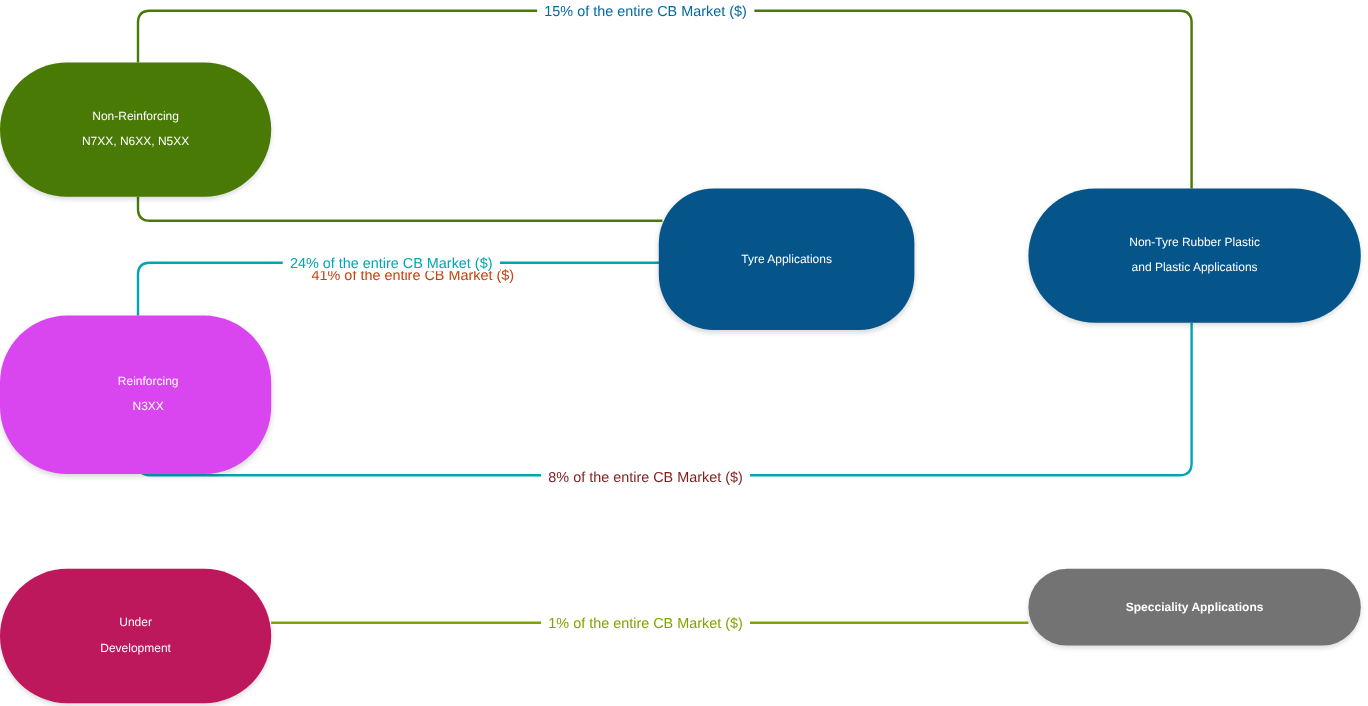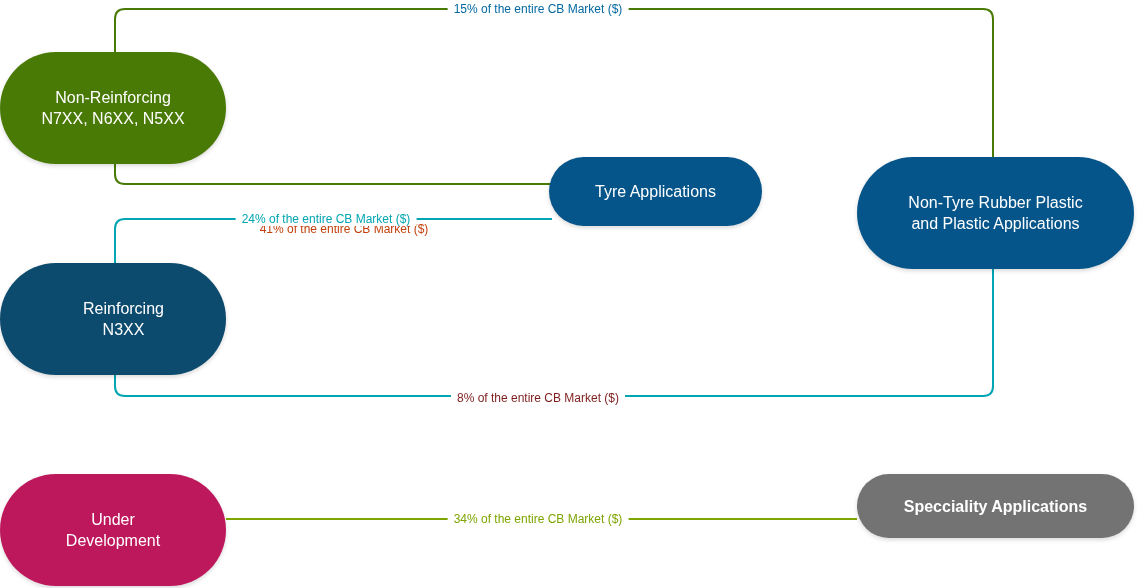--- a/index.html
+++ b/index.html
@@ -2,55 +2,55 @@
 <html><head>
 <meta charset="utf-8">
 <style>
   html, body { margin: 0; padding: 0; background: #ffffff; }
   body { width: 1140px; height: 588px; position: relative; overflow: hidden;
          font-family: "Liberation Sans", sans-serif; }
   #canvas { position: absolute; left: 0; top: 0; width: 1140px; height: 588px; }
   .pill { position: absolute; display: flex; align-items: center; justify-content: center;
           text-align: center; color: #ffffff; box-sizing: border-box;
           box-shadow: 0 2px 4px rgba(0,0,0,0.15); }
-  .pill .txt { font-size: 16px; line-height: 21px; white-space: pre-line; }
+  .pill .txt { font-size: 10px; line-height: 21px; white-space: pre-line; }
   .lbl { position: absolute; font-size: 12px; background: #ffffff; padding: 0 6px;
          white-space: nowrap; transform: translate(-50%, -50%); line-height: 14px; }
 </style>
 </head>
 <body>
 
 <svg id="canvas" xmlns="http://www.w3.org/2000/svg" width="1140" height="588">
   <path id="conn-0" d="M115,52 L115,19 Q115,9 125,9 L983,9 Q993,9 993,19 L993,157" fill="none" stroke-width="2" stroke="#4a7a06"></path>
   <path id="conn-1" d="M115,164 L115,174 Q115,184 125,184 L552,184" fill="none" stroke-width="2" stroke="#4a7a06"></path>
   <path id="conn-2" d="M115,263 L115,229 Q115,219 125,219 L552,219" fill="none" stroke-width="2" stroke="#02a5b2"></path>
   <path id="conn-3" d="M115,375 L115,386 Q115,396 125,396 L983,396 Q993,396 993,386 L993,269" fill="none" stroke-width="2" stroke="#02a5b2"></path>
   <path id="conn-4" d="M226,519 L857,519" fill="none" stroke-width="2" stroke="#7ea400"></path>
 </svg>
 
 <div class="lbl" id="lbl-0" style="left: 538px; top: 9px; color: #0369a1;">15% of the entire CB Market ($)</div>
 <div class="lbl" id="lbl-1" style="left: 344px; top: 185px; color: #c2410c; margin-top: 44px;">41% of the entire CB Market ($)</div>
 <div class="lbl" id="lbl-2" style="left: 326px; top: 219px; color: rgb(2, 165, 178);">24% of the entire CB Market ($)</div>
 <div class="lbl" id="lbl-3" style="left: 538px; top: 398px; color: #7f1d1d;">8% of the entire CB Market ($)</div>
-<div class="lbl" id="lbl-4" style="left: 538px; top: 519px; color: rgb(126, 164, 0);">34% of the entire CB Market ($)</div>
+<div class="lbl" id="lbl-4" style="left: 538px; top: 519px; color: rgb(126, 164, 0);">1% of the entire CB Market ($)</div>
 
 <div class="pill" id="node-nr" style="left: 0px; top: 52px; width: 226px; height: 112px; border-radius: 56px; background: rgb(74, 122, 6);">
   <span class="txt">Non-Reinforcing
 N7XX, N6XX, N5XX</span>
 </div>
-<div class="pill" id="node-r" style="left: 0px; top: 263px; width: 226px; height: 112px; border-radius: 56px; background: #0c4a6e; padding-left: 21px;">
+<div class="pill" id="node-r" style="left: 0px; top: 263px; width: 226px; height: 132px; border-radius: 56px; background: #d946ef; padding-left: 21px;">
   <span class="txt">Reinforcing
 N3XX</span>
 </div>
 <div class="pill" id="node-ud" style="left: 0px; top: 474px; width: 226px; height: 112px; border-radius: 56px; background: #be185d;">
   <span class="txt">Under
 Development</span>
 </div>
 
-<div class="pill app" id="node-tyre" style="left: 549px; top: 157px; width: 213px; height: 69px; border-radius: 46px; background: rgb(5, 85, 138);">
+<div class="pill app" id="node-tyre" style="left: 549px; top: 157px; width: 213px; height: 118px; border-radius: 46px; background: rgb(5, 85, 138);">
   <span class="txt">Tyre Applications</span>
 </div>
 <div class="pill app" id="node-nontyre" style="left: 857px; top: 157px; width: 277px; height: 112px; border-radius: 56px; background: rgb(5, 85, 138);">
   <span class="txt">Non-Tyre Rubber Plastic
 and Plastic Applications</span>
 </div>
 <div class="pill app" id="node-spec" style="left: 857px; top: 474px; width: 277px; height: 64px; border-radius: 46px; background: #737373; font-weight: bold;">
   <span class="txt">Specciality Applications</span>
 </div>
 

